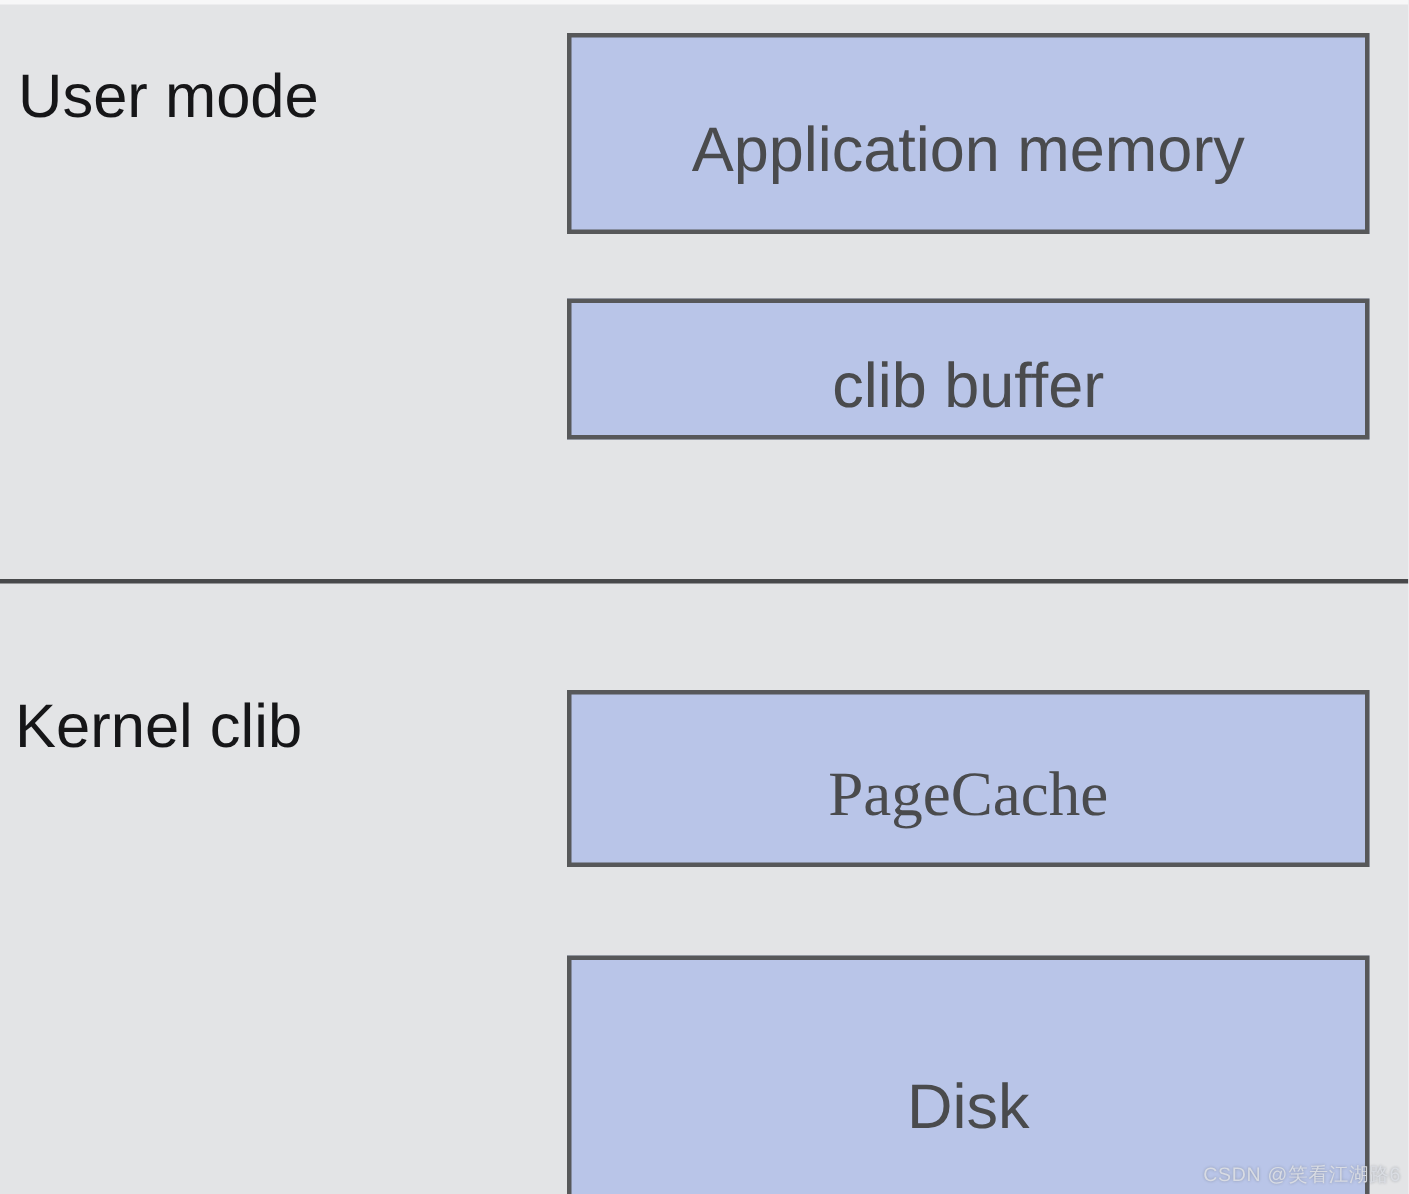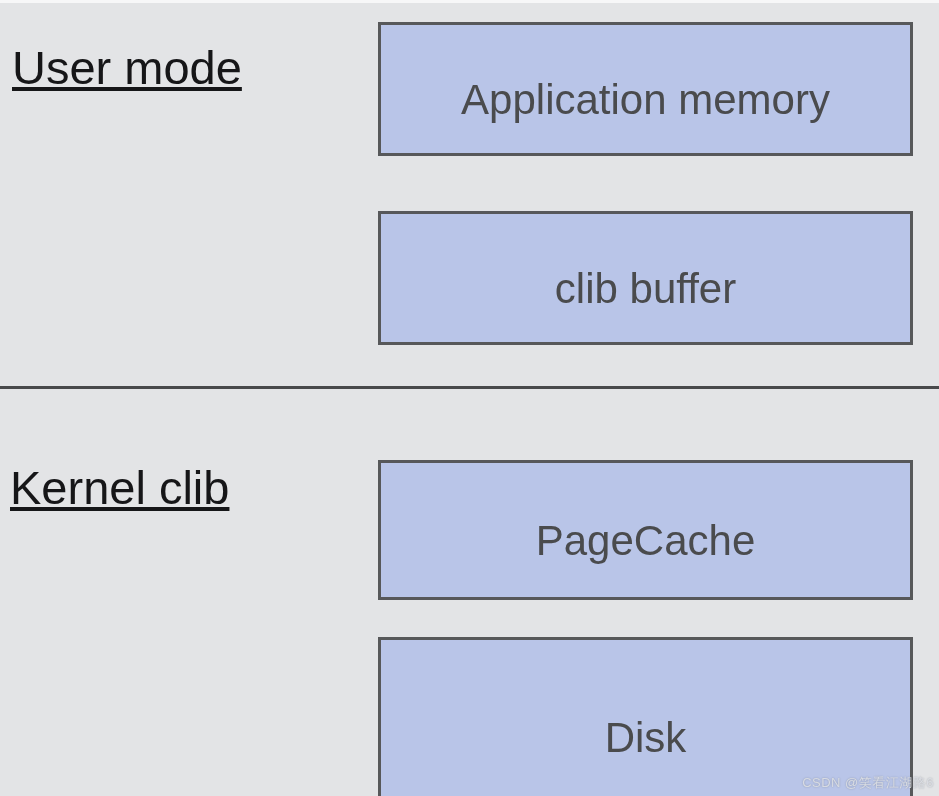--- a/index.html
+++ b/index.html
@@ -16,25 +16,24 @@
   }
   .top-edge {
     position: absolute;
     top: 0; left: 0; right: 0;
     height: 3px;
     background: var(--top-edge, #fafafa);
     opacity: 0.85;
   }
   .mode-label {
     position: absolute;
-    font-size: 47px;
+    font-size: 41px;
     line-height: 1.1;
     color: var(--label-text, #161618);
     white-space: nowrap;
-    text-decoration: underline;
   }
   .mode-label.user   { left: 12px; top: 42px; }
   .mode-label.kernel { left: 10px; top: 462px; }
   .box {
     position: absolute;
     left: 378px;
     width: 535px;
     box-sizing: border-box;
     background: var(--box-fill, #b9c5e8);
     border: 3px solid var(--box-border, #57585a);
@@ -42,22 +41,22 @@
     align-items: center;
     justify-content: center;
     padding-top: 22px;
   }
   .box span {
     font-size: 42px;
     color: var(--box-text, #4a4b4d);
     white-space: nowrap;
   }
   .box-app  { top: 22px;  height: 134px; }
-  .box-clib { top: 211px; height: 134px; }
-  .box-page { top: 460px; height: 140px; }
+  .box-clib { top: 199px; height: 94px; }
+  .box-page { top: 460px; height: 118px; font-family: Liberation Serif, serif; }
   .box-disk { top: 637px; height: 180px; }
   .divider {
     position: absolute;
     left: 0;
     top: 386px;
     width: 939px;
     height: 3px;
     background: var(--divider, #48494b);
   }
   .watermark {

